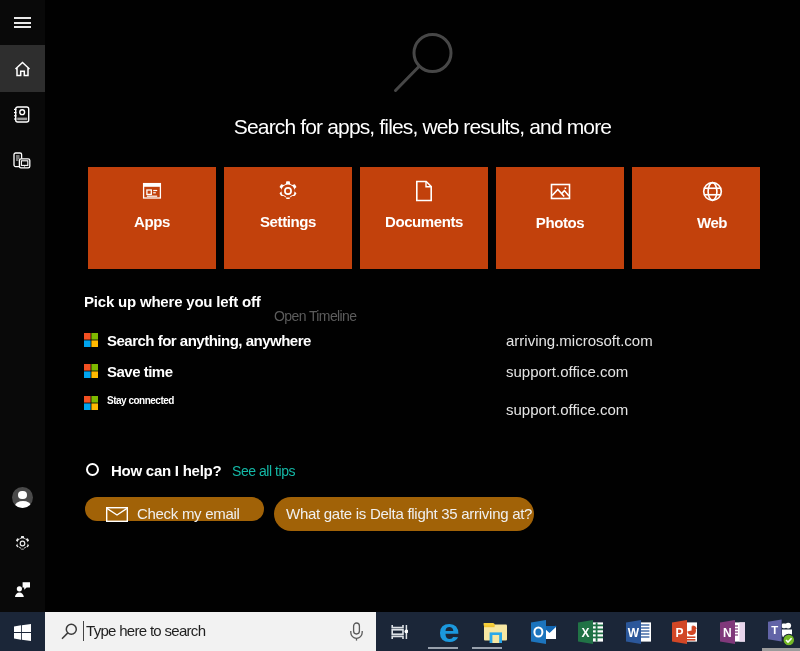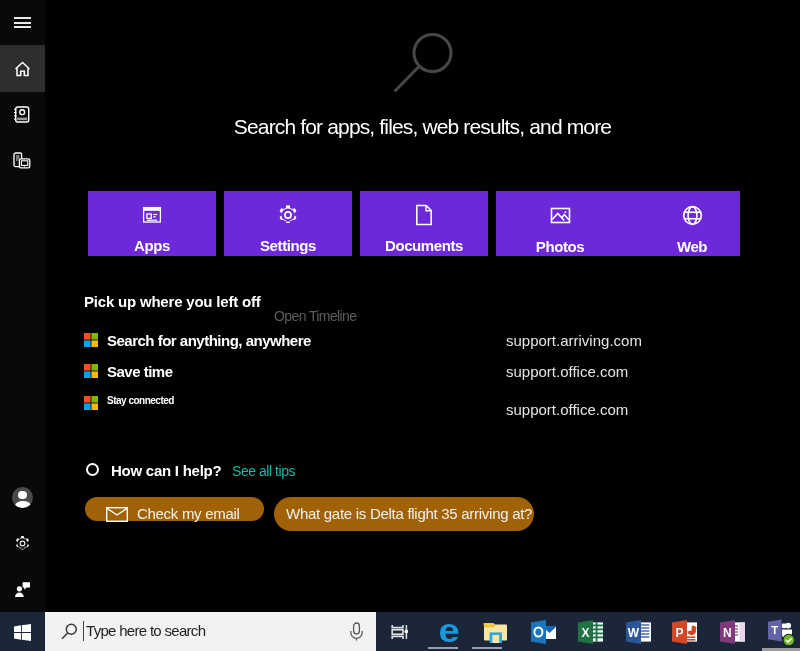--- a/index.html
+++ b/index.html
@@ -35,44 +35,44 @@
   <div class="tile" style="left:272px;"><svg width="22" height="22" viewBox="0 0 22 22">
     <path fill="none" stroke="#fff" stroke-width="1.6" d="M3.8 1.5 h9.4 l5 5 v14 h-14.4 z"></path>
     <path fill="none" stroke="#fff" stroke-width="1.4" d="M13 1.8 v5 h5"></path>
   </svg><span>Documents</span></div>
   <div class="tile" style="left:408px;"><svg width="23" height="23" viewBox="0 0 23 23">
     <rect x="2.5" y="4.5" width="18" height="14" fill="none" stroke="#fff" stroke-width="1.6"></rect>
     <path fill="none" stroke="#fff" stroke-width="1.6" d="M3.2 15.5 l5.6-6 6.4 7"></path>
     <path fill="none" stroke="#fff" stroke-width="1.6" d="M12.6 13.6 l2.8-3 4.6 5.4"></path>
     <rect x="15.6" y="7.4" width="1.6" height="1.6" fill="#fff"></rect>
   </svg><span>Photos</span></div>
-  <div class="tile" style="left:524px;padding-left:32px;"><svg width="23" height="23" viewBox="0 0 24 24">
+  <div class="tile" style="left:544px;padding-left:32px;"><svg width="23" height="23" viewBox="0 0 24 24">
     <circle cx="12" cy="12" r="9.2" fill="none" stroke="#fff" stroke-width="1.7"></circle>
     <ellipse cx="12" cy="12" rx="4.6" ry="9.2" fill="none" stroke="#fff" stroke-width="1.7"></ellipse>
     <line x1="3" y1="8.6" x2="21" y2="8.6" stroke="#fff" stroke-width="1.7"></line>
     <line x1="3" y1="15.4" x2="21" y2="15.4" stroke="#fff" stroke-width="1.7"></line>
   </svg><span>Web</span></div>
 </div>
 <style>
-  .tile { position:absolute; top:0; width:128px; height:65px; background:#6d28d9; text-align:center;margin-top:24px; }
+  .tile { position:absolute; top:0; width:128px; height:102px; background:#c2410c; text-align:center; }
   .tile svg { margin-top:13px; }
   .tile span { display:block; margin-top:7px; color:#fff; font-size:15px; font-weight:bold; letter-spacing:-0.4px; }
 </style>
 
 <div class="abs" style="left:84px;top:293px;color:#fff;font-size:15px;font-weight:bold;letter-spacing:-0.2px;">Pick up where you left off</div>
 <div class="abs" style="left:274px;top:294px;color:#5c5c5c;font-size:14px;letter-spacing:-0.6px;margin-top:14px;">Open Timeline</div>
 
 <div class="abs" style="left:84px;top:333px;"><svg width="14" height="14" viewBox="0 0 14 14">
       <rect width="6.6" height="6.6" fill="#f25022"></rect>
       <rect x="7.4" width="6.6" height="6.6" fill="#7fba00"></rect>
       <rect y="7.4" width="6.6" height="6.6" fill="#00a4ef"></rect>
       <rect x="7.4" y="7.4" width="6.6" height="6.6" fill="#ffb900"></rect>
     </svg></div>
 <div class="abs" style="left:107px;top:332px;color:#fff;font-size:15px;font-weight:bold;letter-spacing:-0.5px;">Search for anything, anywhere</div>
-<div class="abs" style="left:506px;top:332px;color:#e4e4e4;font-size:15px;">support.arriving.com</div>
+<div class="abs" style="left:506px;top:332px;color:#e4e4e4;font-size:15px;">arriving.microsoft.com</div>
 
 <div class="abs" style="left:84px;top:364px;"><svg width="14" height="14" viewBox="0 0 14 14">
       <rect width="6.6" height="6.6" fill="#f25022"></rect>
       <rect x="7.4" width="6.6" height="6.6" fill="#7fba00"></rect>
       <rect y="7.4" width="6.6" height="6.6" fill="#00a4ef"></rect>
       <rect x="7.4" y="7.4" width="6.6" height="6.6" fill="#ffb900"></rect>
     </svg></div>
 <div class="abs" style="left:107px;top:363px;color:#fff;font-size:15px;font-weight:bold;letter-spacing:-0.5px;">Save time</div>
 <div class="abs" style="left:506px;top:363px;color:#e4e4e4;font-size:15px;">support.office.com</div>
 

